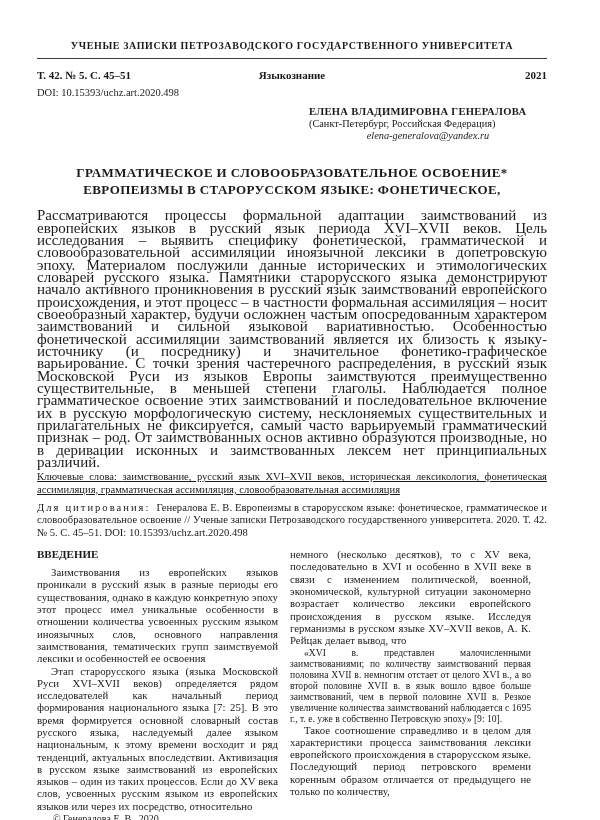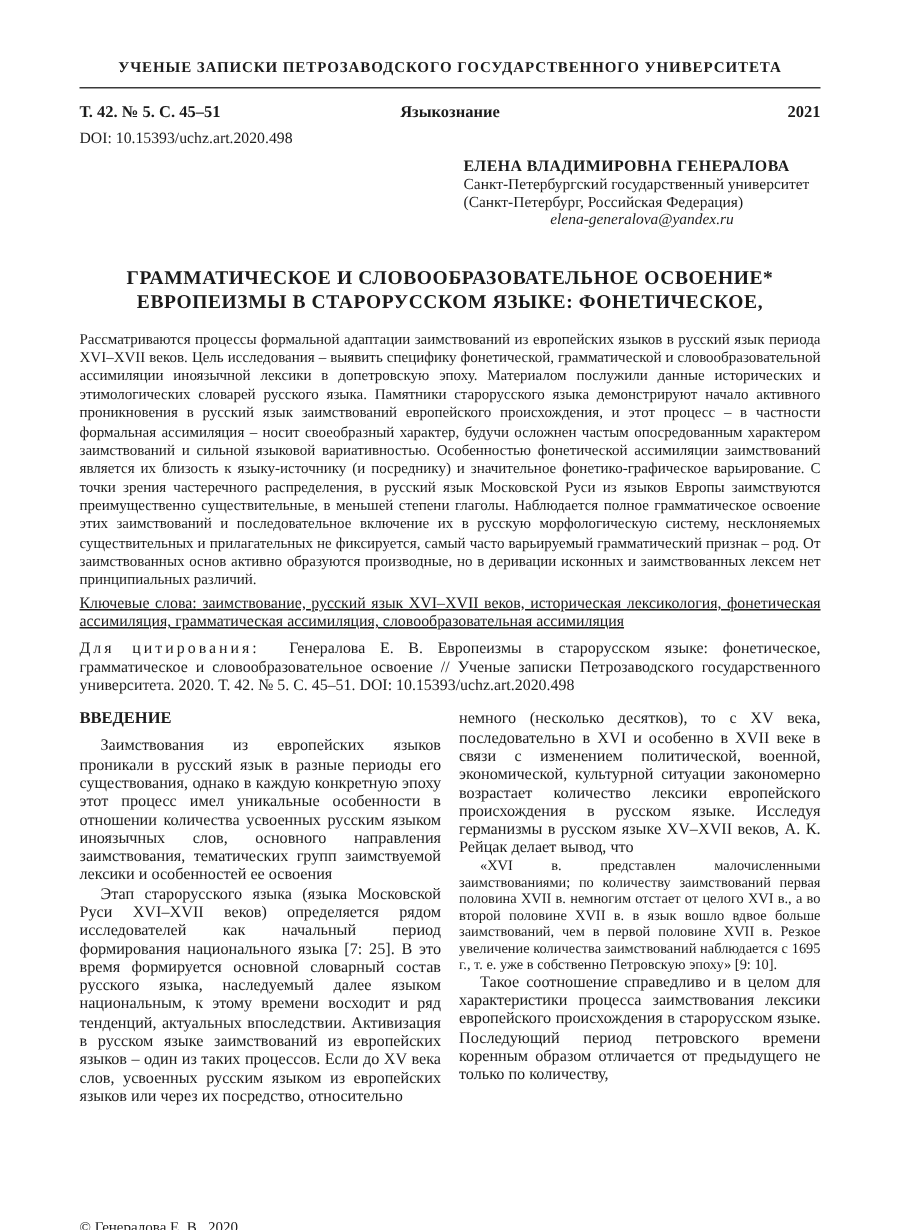--- a/index.html
+++ b/index.html
@@ -9,21 +9,21 @@
   }
   body {
     width: 600px;
     height: 820px;
     overflow: hidden;
     position: relative;
     font-family: "Liberation Serif", "DejaVu Serif", serif;
     color: #1b1b1b;
   }
   .page {
-    padding: 40px 53px 0 53px;
+    padding: 40px 53px 0 37px;
     position: relative;
   }
   
   .journal-title {
     text-align: center;
     font-weight: bold;
     font-size: 10px;
     letter-spacing: 0.6px;
     line-height: 12px;
     white-space: nowrap;
@@ -74,21 +74,21 @@
     margin-top: 24px;
     text-align: center;
     font-weight: bold;
     font-size: 13px;
     line-height: 16.5px;
     letter-spacing: 0.4px;
   }
   
   .abstract {
     margin-top: 11px;
-    font-size: 10px;
+    font-size: 15px;
     line-height: 12.35px;
     text-align: justify;
     hyphens: auto;
   }
   .keywords {
     margin-top: 3px;
     font-size: 10.6px;
     line-height: 12.35px;
     text-align: justify;
     text-decoration: underline;
@@ -154,21 +154,20 @@
     <span class="c">Языкознание</span>
     <span class="r">2021</span>
   </div>
 
   <div class="meta-row">
     <div class="meta-block">
       <div>DOI: 10.15393/uchz.art.2020.498</div>
     </div>
     <div class="author-block">
       <div class="author-name">ЕЛЕНА ВЛАДИМИРОВНА ГЕНЕРАЛОВА</div>
-      <div>Санкт-Петербургский государственный университет</div>
       <div>(Санкт-Петербург, Российская Федерация)</div>
       <div class="author-email">elena-generalova@yandex.ru</div>
     </div>
   </div>
 
   <div class="article-title">
     <div>ГРАММАТИЧЕСКОЕ И СЛОВООБРАЗОВАТЕЛЬНОЕ ОСВОЕНИЕ*</div>
     <div>ЕВРОПЕИЗМЫ В СТАРОРУССКОМ ЯЗЫКЕ: ФОНЕТИЧЕСКОЕ,</div>
   </div>
 

